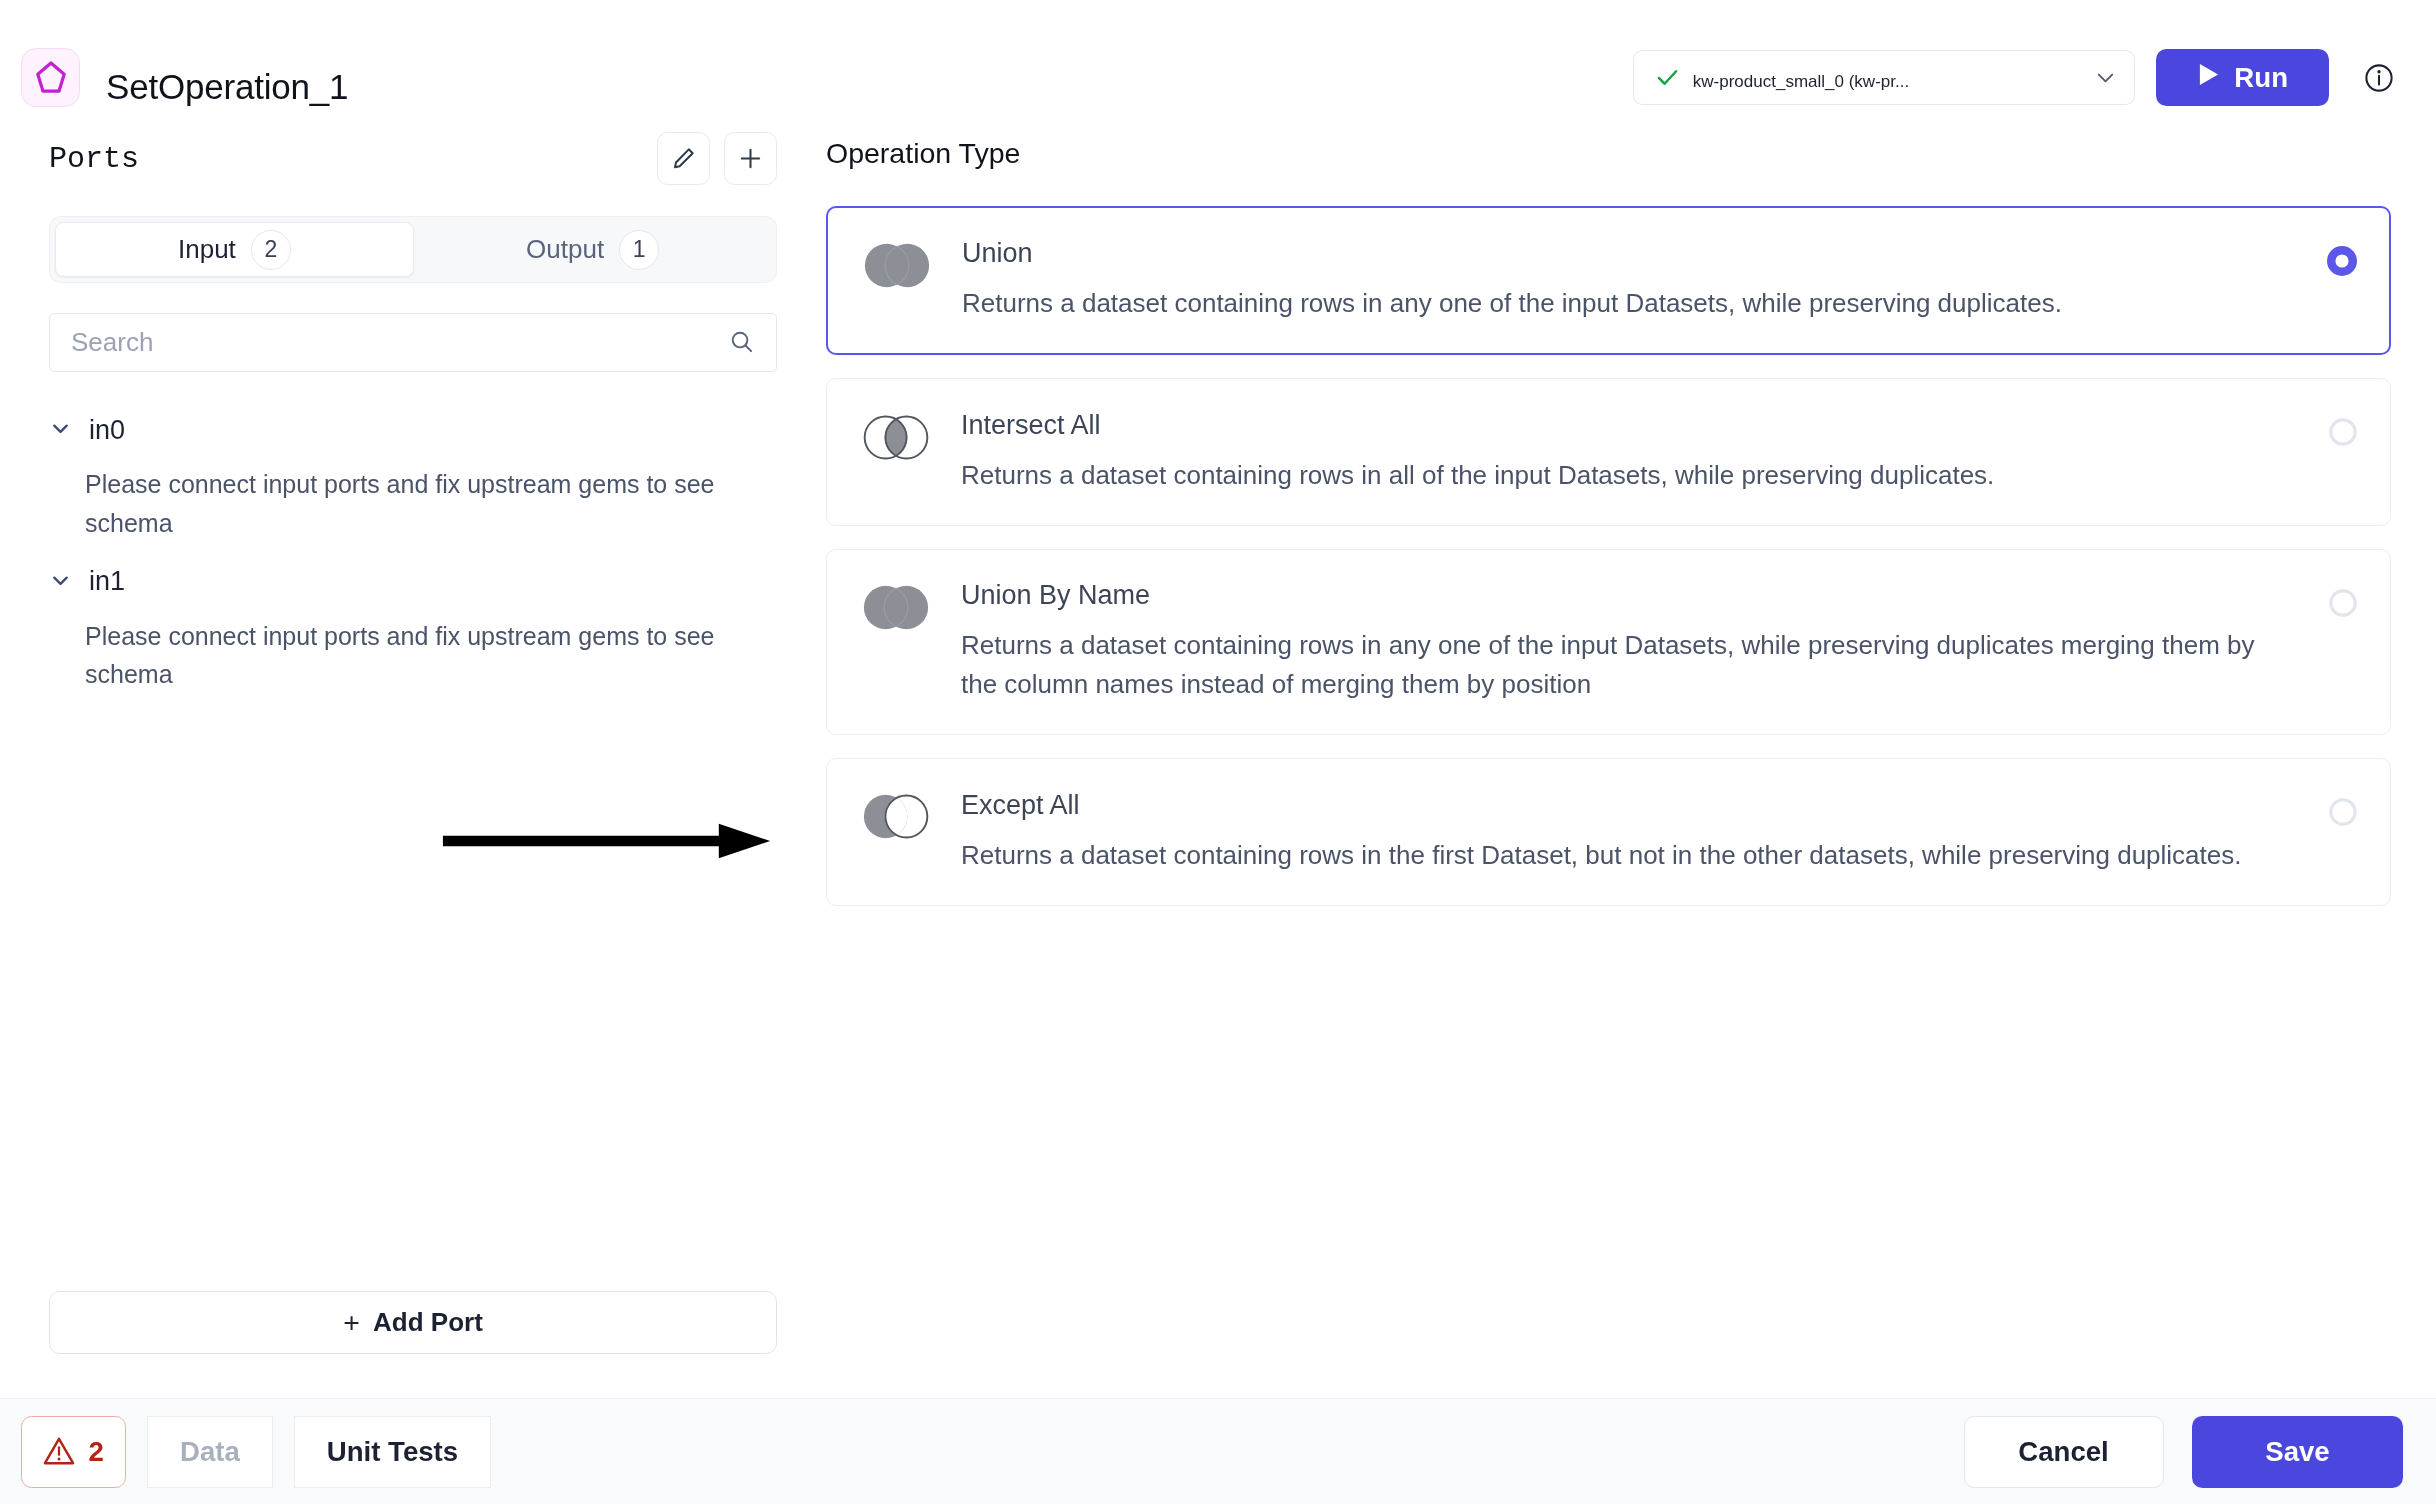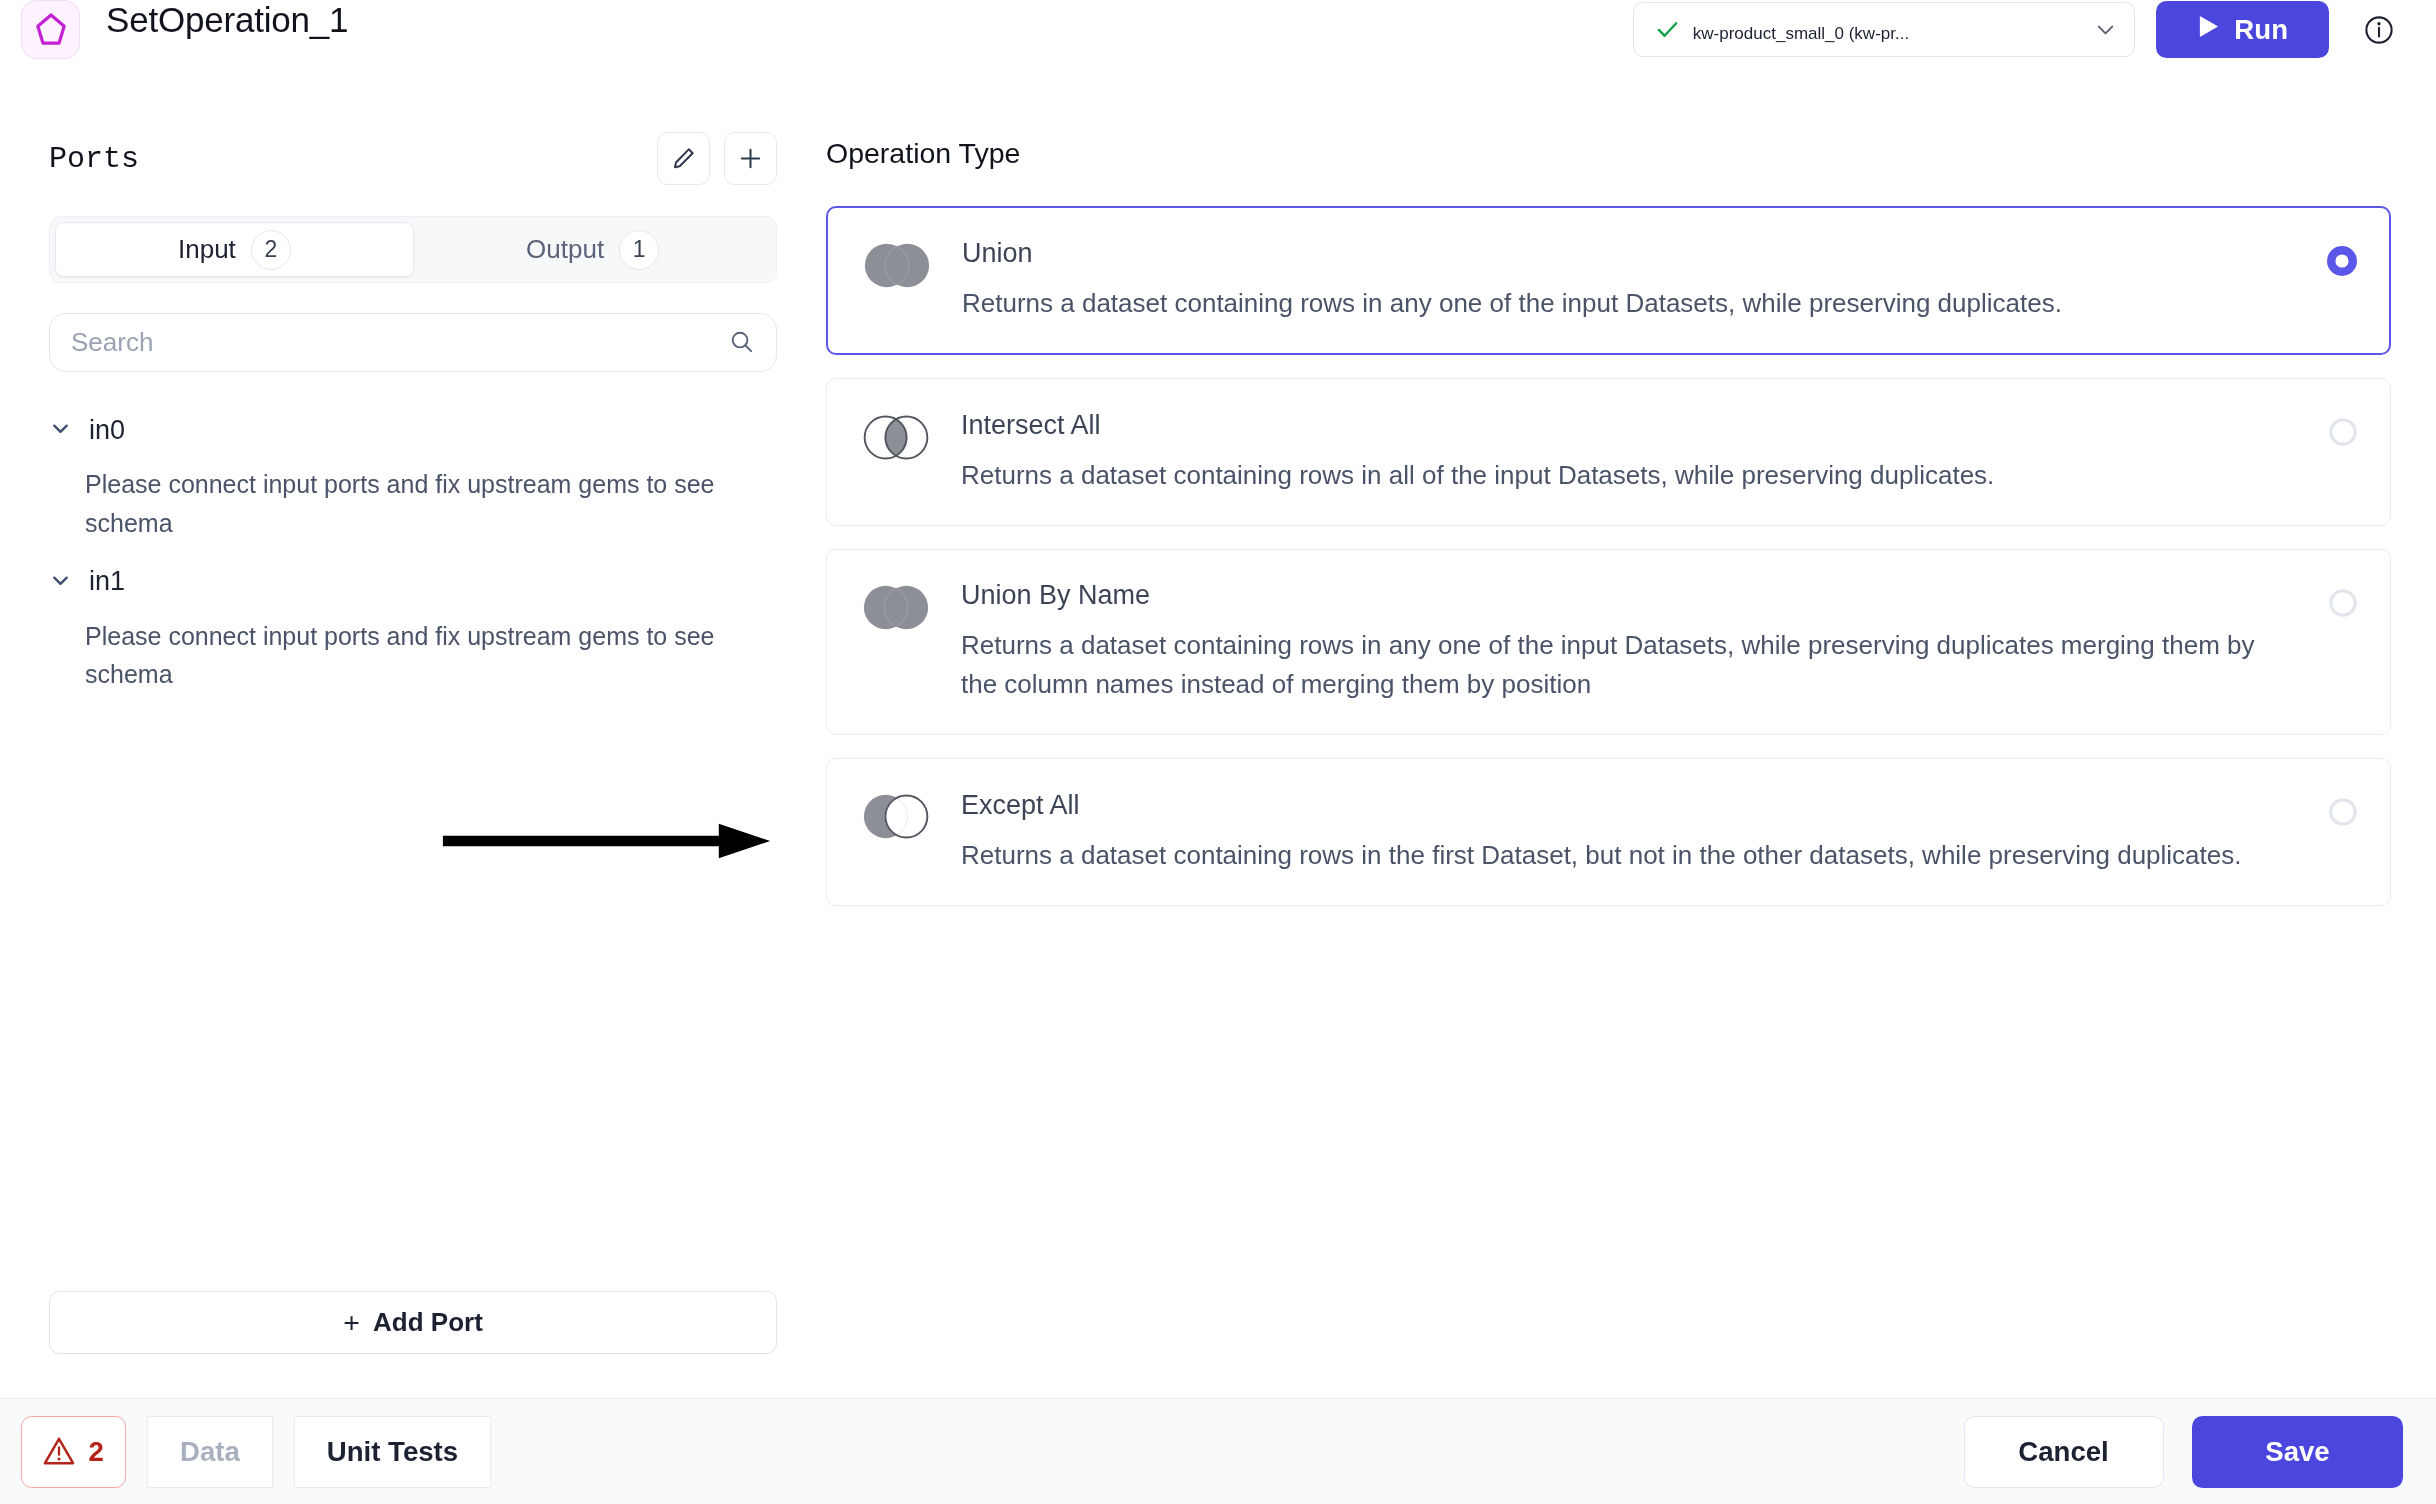--- a/index.html
+++ b/index.html
@@ -13,21 +13,21 @@
   .app {
     position: relative;
     width: 2437px; height: 1505px;
     display: flex; flex-direction: column;
     background: #ffffff;
   }
 
   
   .header {
     height: 107px; min-height: 107px;
-    display: flex; align-items: flex-start;
+    display: flex; align-items: flex-end;
     padding: 0 28.5px 0 21px;
     background: #ffffff;
     position: relative;
   }
   .gem-badge {
     width: 59px; height: 59px;
     border-radius: 15px;
     background: #fdf2fd;
     border: 1.4px solid #f4dcf6;
     display: flex; align-items: center; justify-content: center;
@@ -144,21 +144,21 @@
     display: flex; align-items: center; justify-content: center;
     font-size: 23px; color: #3a4154;
     padding: 0 8.6px;
   }
   .tab.active .tab-count { border-color: #e4e7ee; }
 
   .search-wrap {
     margin-top: 30px;
     height: 59px;
     border: 1.4px solid #e3e6ec;
-    border-radius: 17px;
+    border-radius: 5px;
     display: flex; align-items: center;
     padding: 8px 21px;
     background: #ffffff;
   }
   .search-input {
     flex: 1;
     border: none; outline: none;
     font-size: 26px;
     color: #1d2233;
     font-family: "Liberation Sans", sans-serif;

